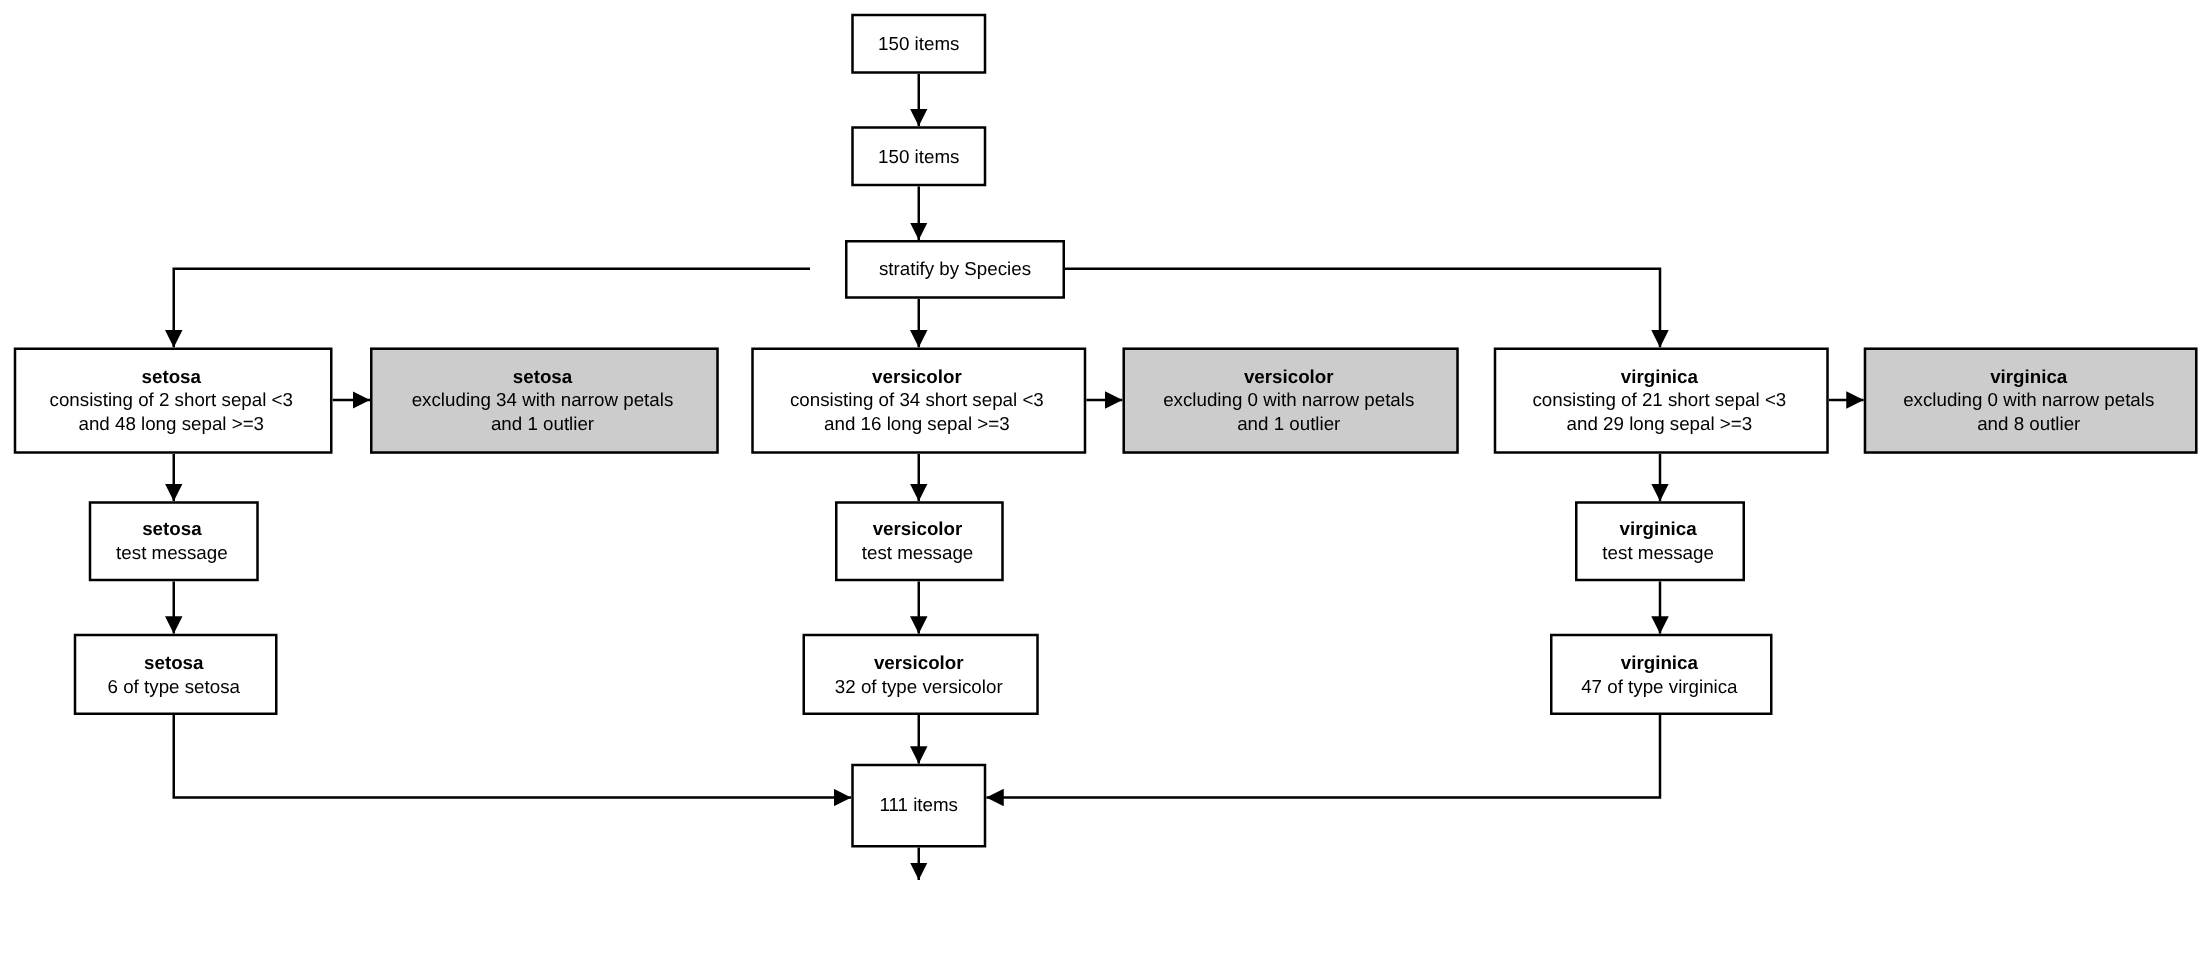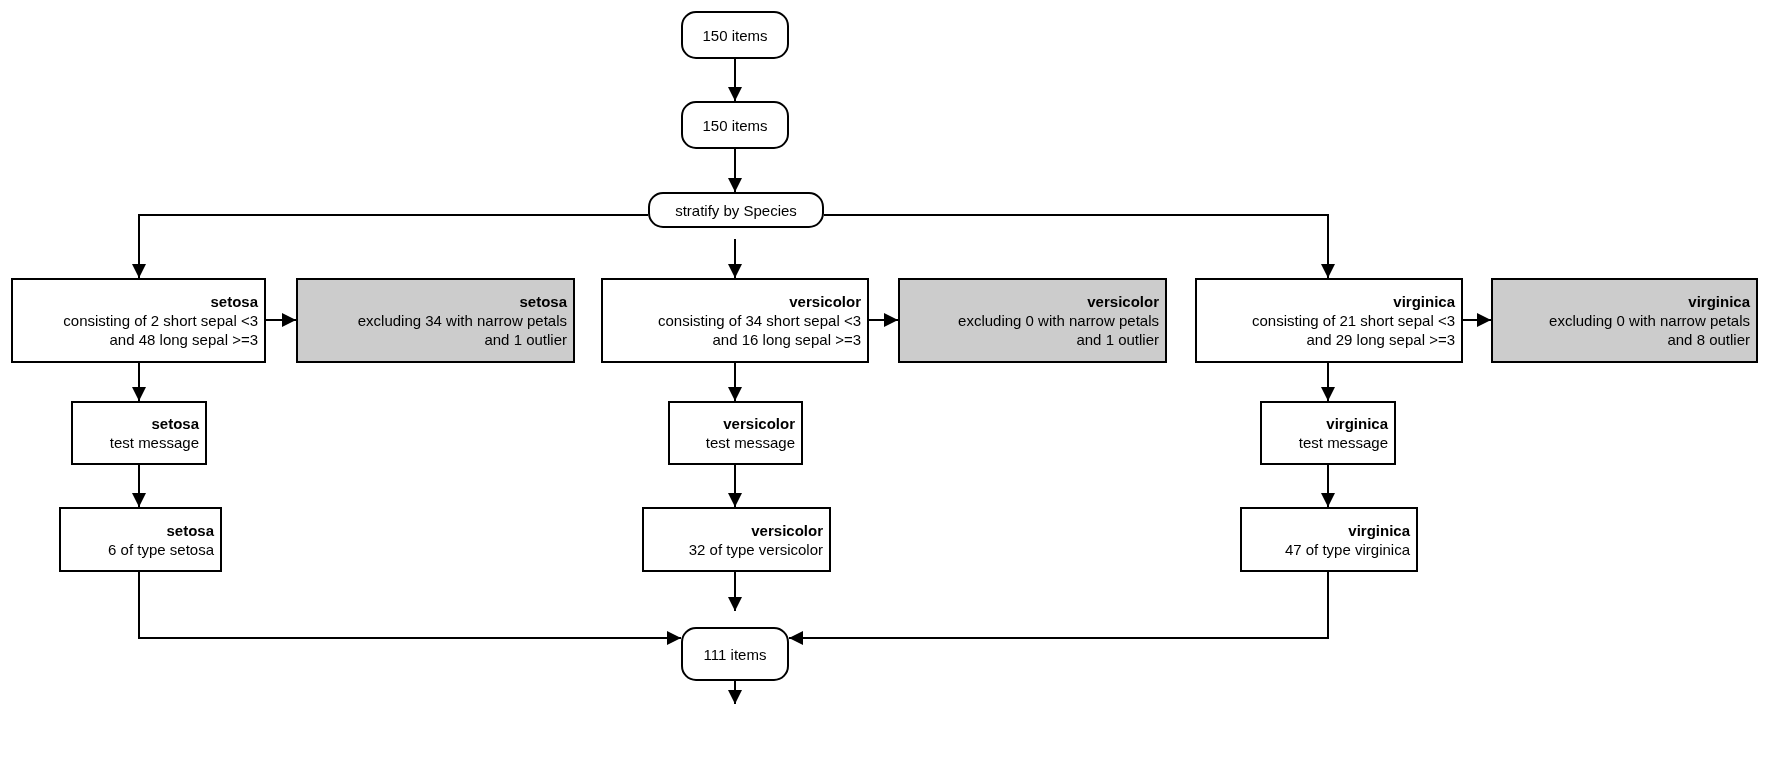--- a/index.html
+++ b/index.html
@@ -22,22 +22,22 @@
     background: #ffffff;
     border: 2px solid #000000;
     box-sizing: border-box;
     display: flex;
     flex-direction: column;
     justify-content: center;
     font-size: 15px;
     line-height: 19px;
     white-space: nowrap;
   }
-  .box.center { align-items: center; text-align: left; border-radius: 15px; }
-  .box.left   { align-items: flex-end; text-align: left; padding-left: 3px; padding-right: 6px; }
+  .box.center { align-items: center; text-align: left; }
+  .box.left   { align-items: center; text-align: left; padding-left: 3px; padding-right: 6px; }
   .box.gray   { background: #cccccc; }
   .bold { font-weight: bold; }
 </style>
 </head>
 <body>
 
 <div class="canvas">
 
   <svg class="connectors" viewBox="0 0 1767 763" xmlns="http://www.w3.org/2000/svg">
     <defs>
@@ -68,21 +68,21 @@
   </svg>
 
   <div class="box center" style="left:681px; top:11px; width:108px; height:48px;">
     <span>150 items</span>
   </div>
 
   <div class="box center" style="left:681px; top:101px; width:108px; height:48px;">
     <span>150 items</span>
   </div>
 
-  <div class="box center" style="left:648px; top:192px; width:176px; height:36px;">
+  <div class="box center" style="left:676px; top:192px; width:176px; height:47px;">
     <span>stratify by Species</span>
   </div>
 
   <div class="box left" style="left:11px; top:278px; width:255px; height:85px;">
     <span class="bold">setosa</span>
     <span>consisting of 2 short sepal &lt;3</span>
     <span>and 48 long sepal &gt;=3</span>
   </div>
 
   <div class="box left gray" style="left:296px; top:278px; width:279px; height:85px;">
@@ -138,18 +138,18 @@
   <div class="box left" style="left:1260px; top:401px; width:136px; height:64px;">
     <span class="bold">virginica</span>
     <span>test message</span>
   </div>
 
   <div class="box left" style="left:1240px; top:507px; width:178px; height:65px;">
     <span class="bold">virginica</span>
     <span>47 of type virginica</span>
   </div>
 
-  <div class="box center" style="left:681px; top:611px; width:108px; height:54px;margin-top:16px;">
+  <div class="box center" style="left:681px; top:611px; width:108px; height:67px;">
     <span>111 items</span>
   </div>
 
 
 </div>
 
 </body></html>

